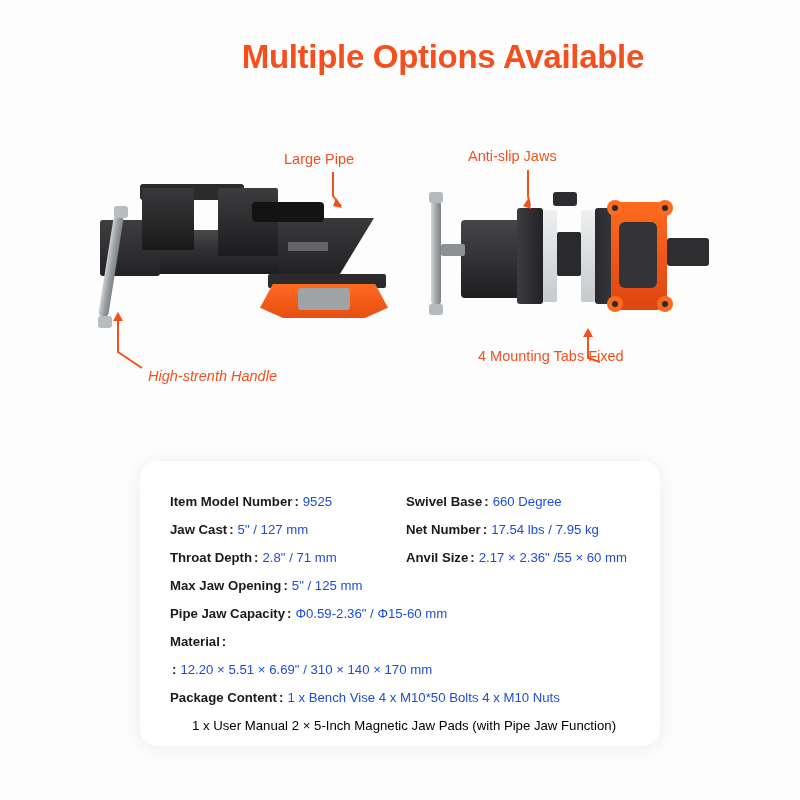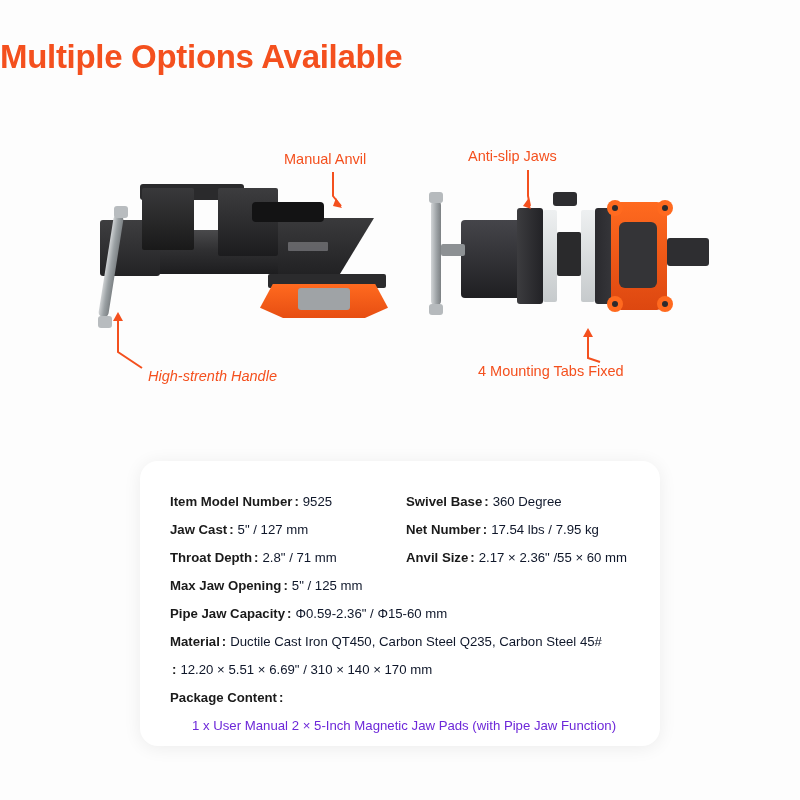--- a/index.html
+++ b/index.html
@@ -21,38 +21,38 @@
     height: 800px;
     background: #fdfdfd;
   }
 
   
   .title {
     position: absolute;
     top: 38px;
     left: 0;
     width: 644px;
-    text-align: left;
+    text-align: right;
     font-size: 33px;
     font-weight: bold;
     letter-spacing: -0.3px;
     color: #f4501e;
   }
 
   
   .callout {
     position: absolute;
     font-size: 14.5px;
     color: #f4501e;
     white-space: nowrap;
   }
   .callout-large-anvil { top: 151px; left: 284px; }
   .callout-antislip    { top: 148px; left: 468px; }
   .callout-handle      { top: 368px; left: 148px; font-style: italic; }
-  .callout-tabs        { top: 363px; left: 478px; }
+  .callout-tabs        { top: 348px; left: 478px; }
 
   
   .arrows {
     position: absolute;
     top: 0; left: 0;
     width: 800px; height: 460px;
     pointer-events: none;
   }
 
   
@@ -312,25 +312,25 @@
     color: #1a1a1a;
     font-weight: bold;
     white-space: nowrap;
   }
   .spec-sep {
     color: #1a1a1a;
     font-weight: bold;
     padding: 0 4px 0 2px;
   }
   .spec-value {
-    color: #0f172a;
+    color: #1d4ed8;
     white-space: nowrap;
   }
   .spec-row.full .spec-col.left { width: auto; }
-  .pkg-extra { color: #6d28d9; padding-left: 22px; }
+  .pkg-extra { color: #000000; padding-left: 22px; }
 </style>
 </head>
 <body>
 
 <div class="page">
 
   <div class="title">Multiple Options Available</div>
 
   <div class="vise-left">
     <div class="lv-body"></div>
@@ -386,38 +386,38 @@
     <path d="M528 170 L528 196 L530 206" stroke="#f4501e" stroke-width="2" fill="none"></path>
     <path d="M531 209 l-8 -3 l5 -7 z" fill="#f4501e"></path>
 
     <path d="M118 316 L118 352 L142 368" stroke="#f4501e" stroke-width="2" fill="none"></path>
     <path d="M118 312 l-5 9 l10 0 z" fill="#f4501e"></path>
 
     <path d="M588 332 L588 358 L600 362" stroke="#f4501e" stroke-width="2" fill="none"></path>
     <path d="M588 328 l-5 9 l10 0 z" fill="#f4501e"></path>
   </svg>
 
-  <div class="callout callout-large-anvil">Manual Anvil</div>
+  <div class="callout callout-large-anvil">Large Pipe</div>
   <div class="callout callout-antislip">Anti-slip Jaws</div>
   <div class="callout callout-handle">High-strenth Handle</div>
   <div class="callout callout-tabs">4 Mounting Tabs Fixed</div>
 
   <div class="spec-card">
     <div class="spec-grid">
 
       <div class="spec-row">
         <div class="spec-col left">
           <span class="spec-label">Item Model Number</span>
           <span class="spec-sep">:</span>
           <span class="spec-value">9525</span>
         </div>
         <div class="spec-col right">
           <span class="spec-label">Swivel Base</span>
           <span class="spec-sep">:</span>
-          <span class="spec-value">360 Degree</span>
+          <span class="spec-value">660 Degree</span>
         </div>
       </div>
 
       <div class="spec-row">
         <div class="spec-col left">
           <span class="spec-label">Jaw Cast</span>
           <span class="spec-sep">:</span>
           <span class="spec-value">5" / 127 mm</span>
         </div>
         <div class="spec-col right">
@@ -453,35 +453,35 @@
           <span class="spec-label">Pipe Jaw Capacity</span>
           <span class="spec-sep">:</span>
           <span class="spec-value">Φ0.59-2.36" / Φ15-60 mm</span>
         </div>
       </div>
 
       <div class="spec-row full">
         <div class="spec-col left">
           <span class="spec-label">Material</span>
           <span class="spec-sep">:</span>
-          <span class="spec-value">Ductile Cast Iron QT450, Carbon Steel Q235, Carbon Steel 45#</span>
         </div>
       </div>
 
       <div class="spec-row full">
         <div class="spec-col left">
           <span class="spec-sep">:</span>
           <span class="spec-value">12.20 × 5.51 × 6.69" / 310 × 140 × 170 mm</span>
         </div>
       </div>
 
       <div class="spec-row full">
         <div class="spec-col left">
           <span class="spec-label">Package Content</span>
           <span class="spec-sep">:</span>
+          <span class="spec-value">1 x Bench Vise    4 x M10*50 Bolts    4 x M10 Nuts</span>
         </div>
       </div>
 
       <div class="spec-row full">
         <span class="pkg-extra">1 x User Manual   2 × 5-Inch Magnetic Jaw Pads (with Pipe Jaw Function)</span>
       </div>
 
     </div>
   </div>
 

